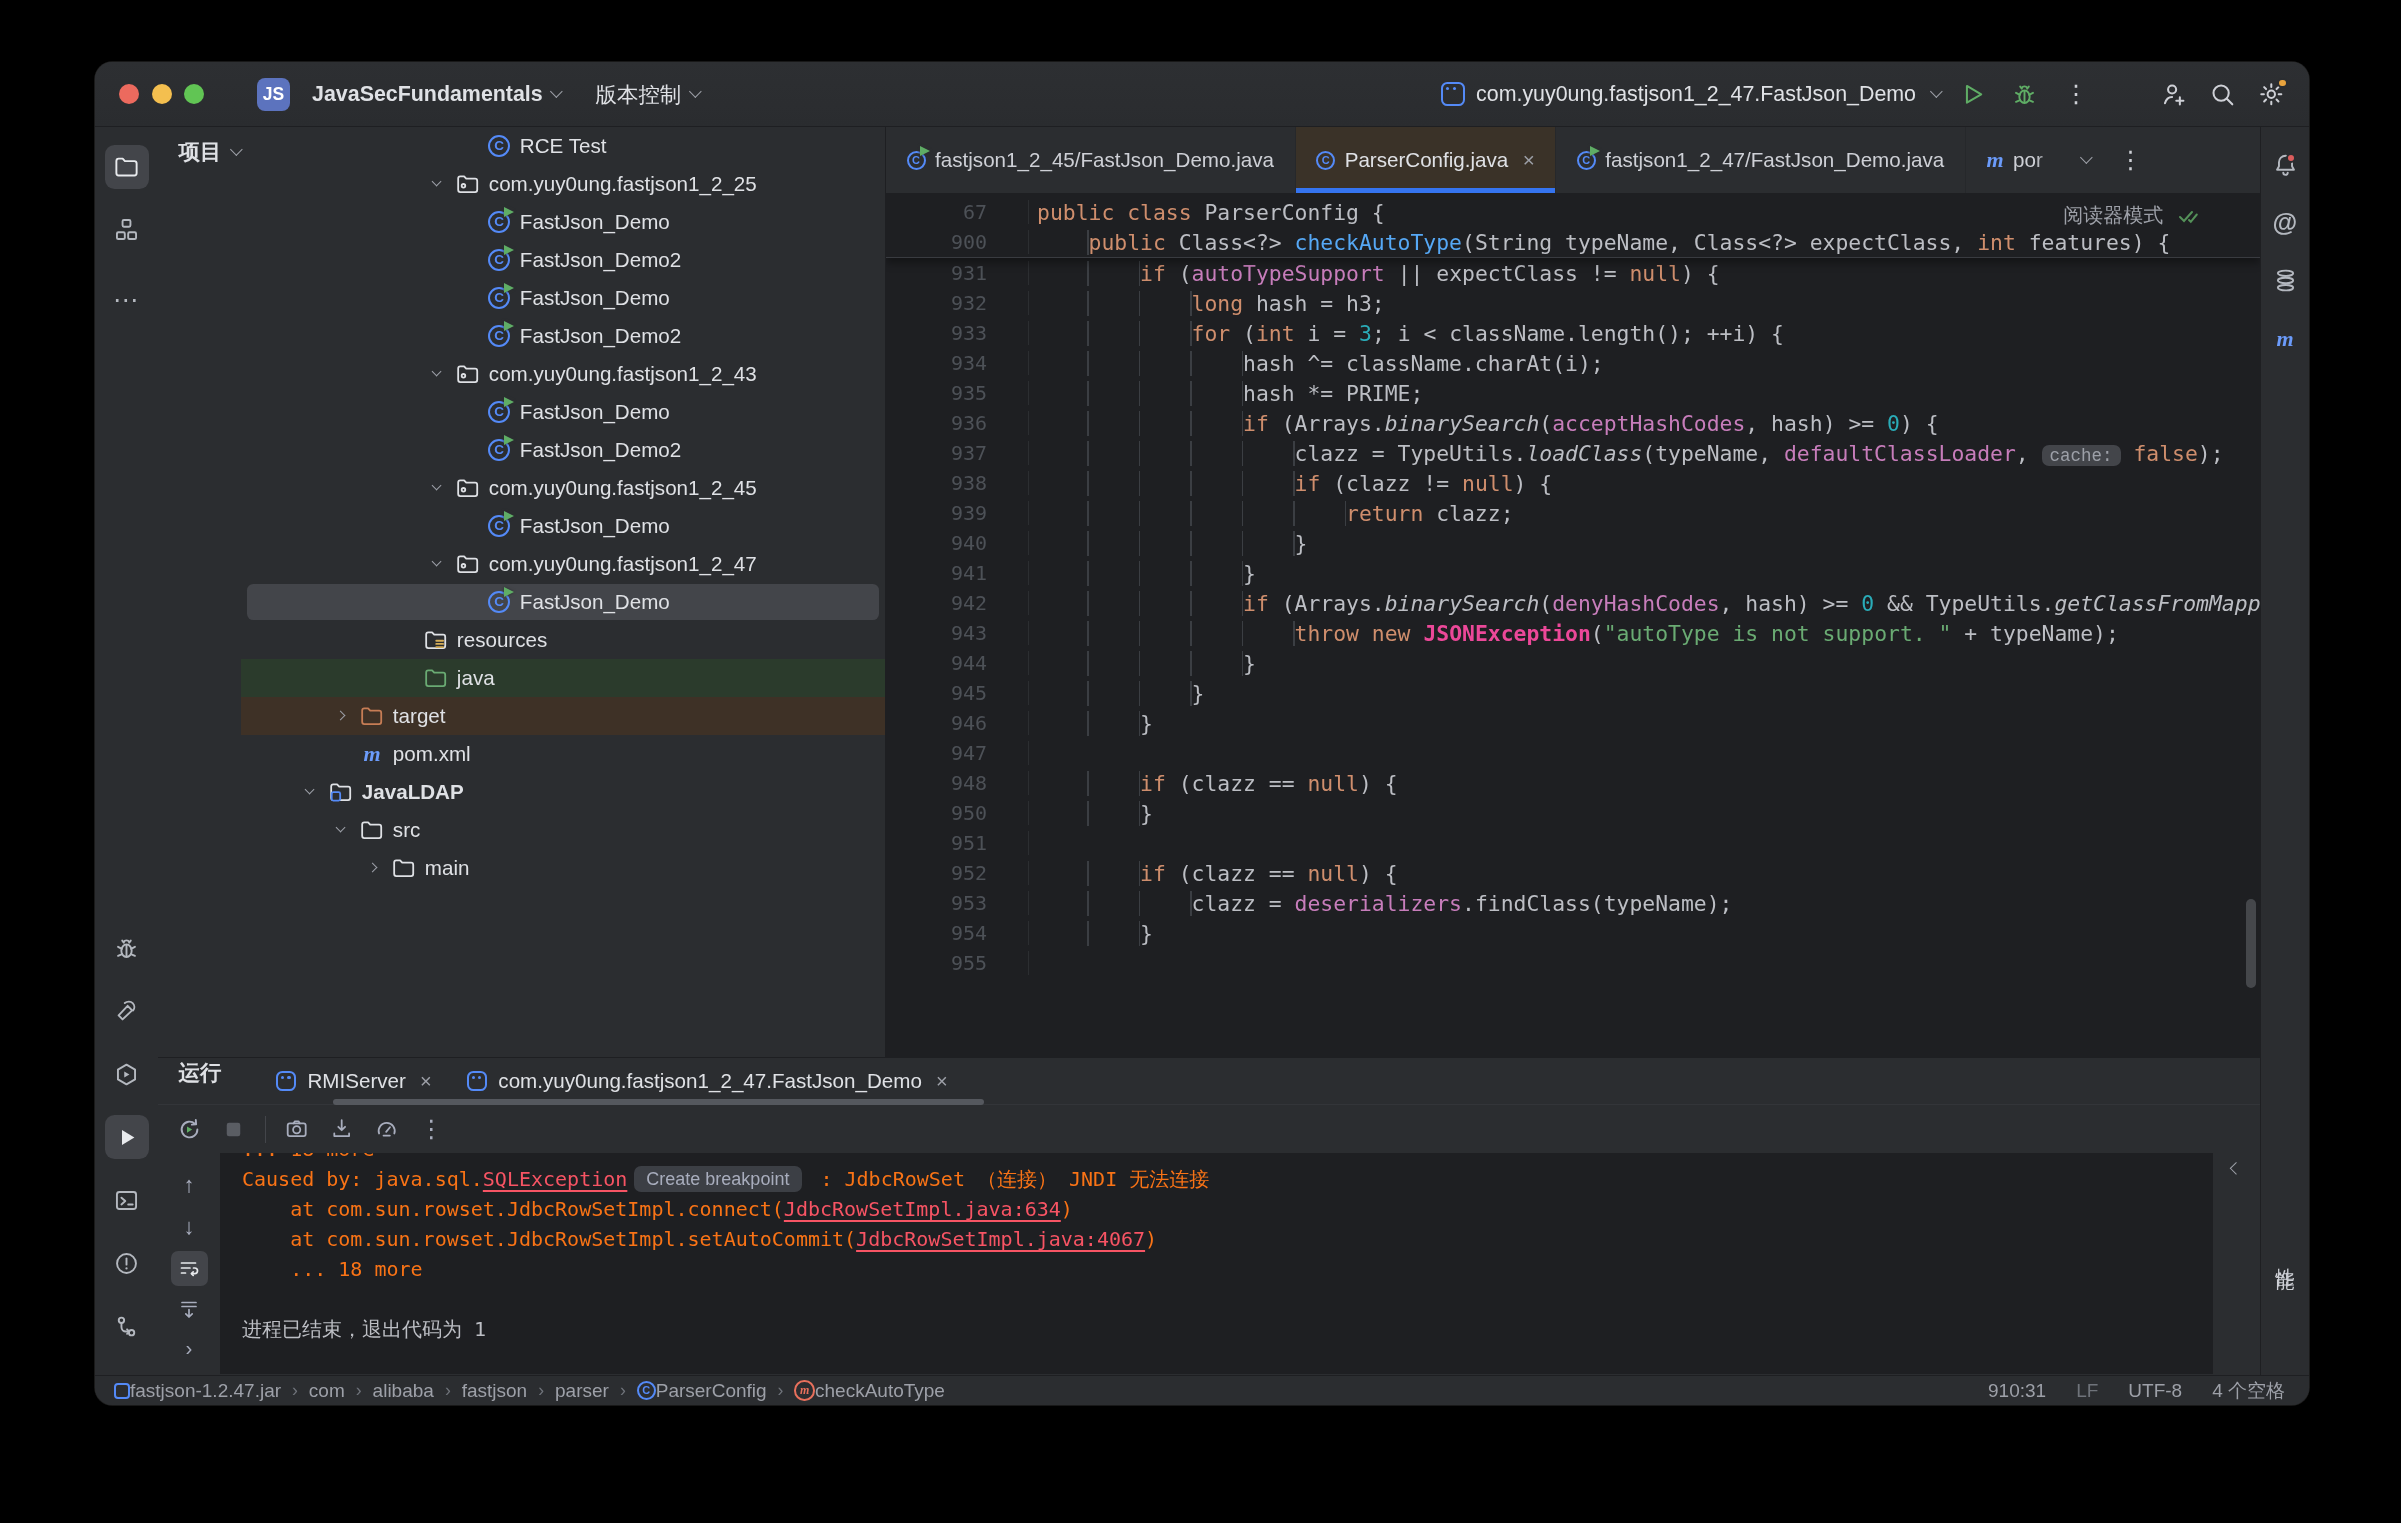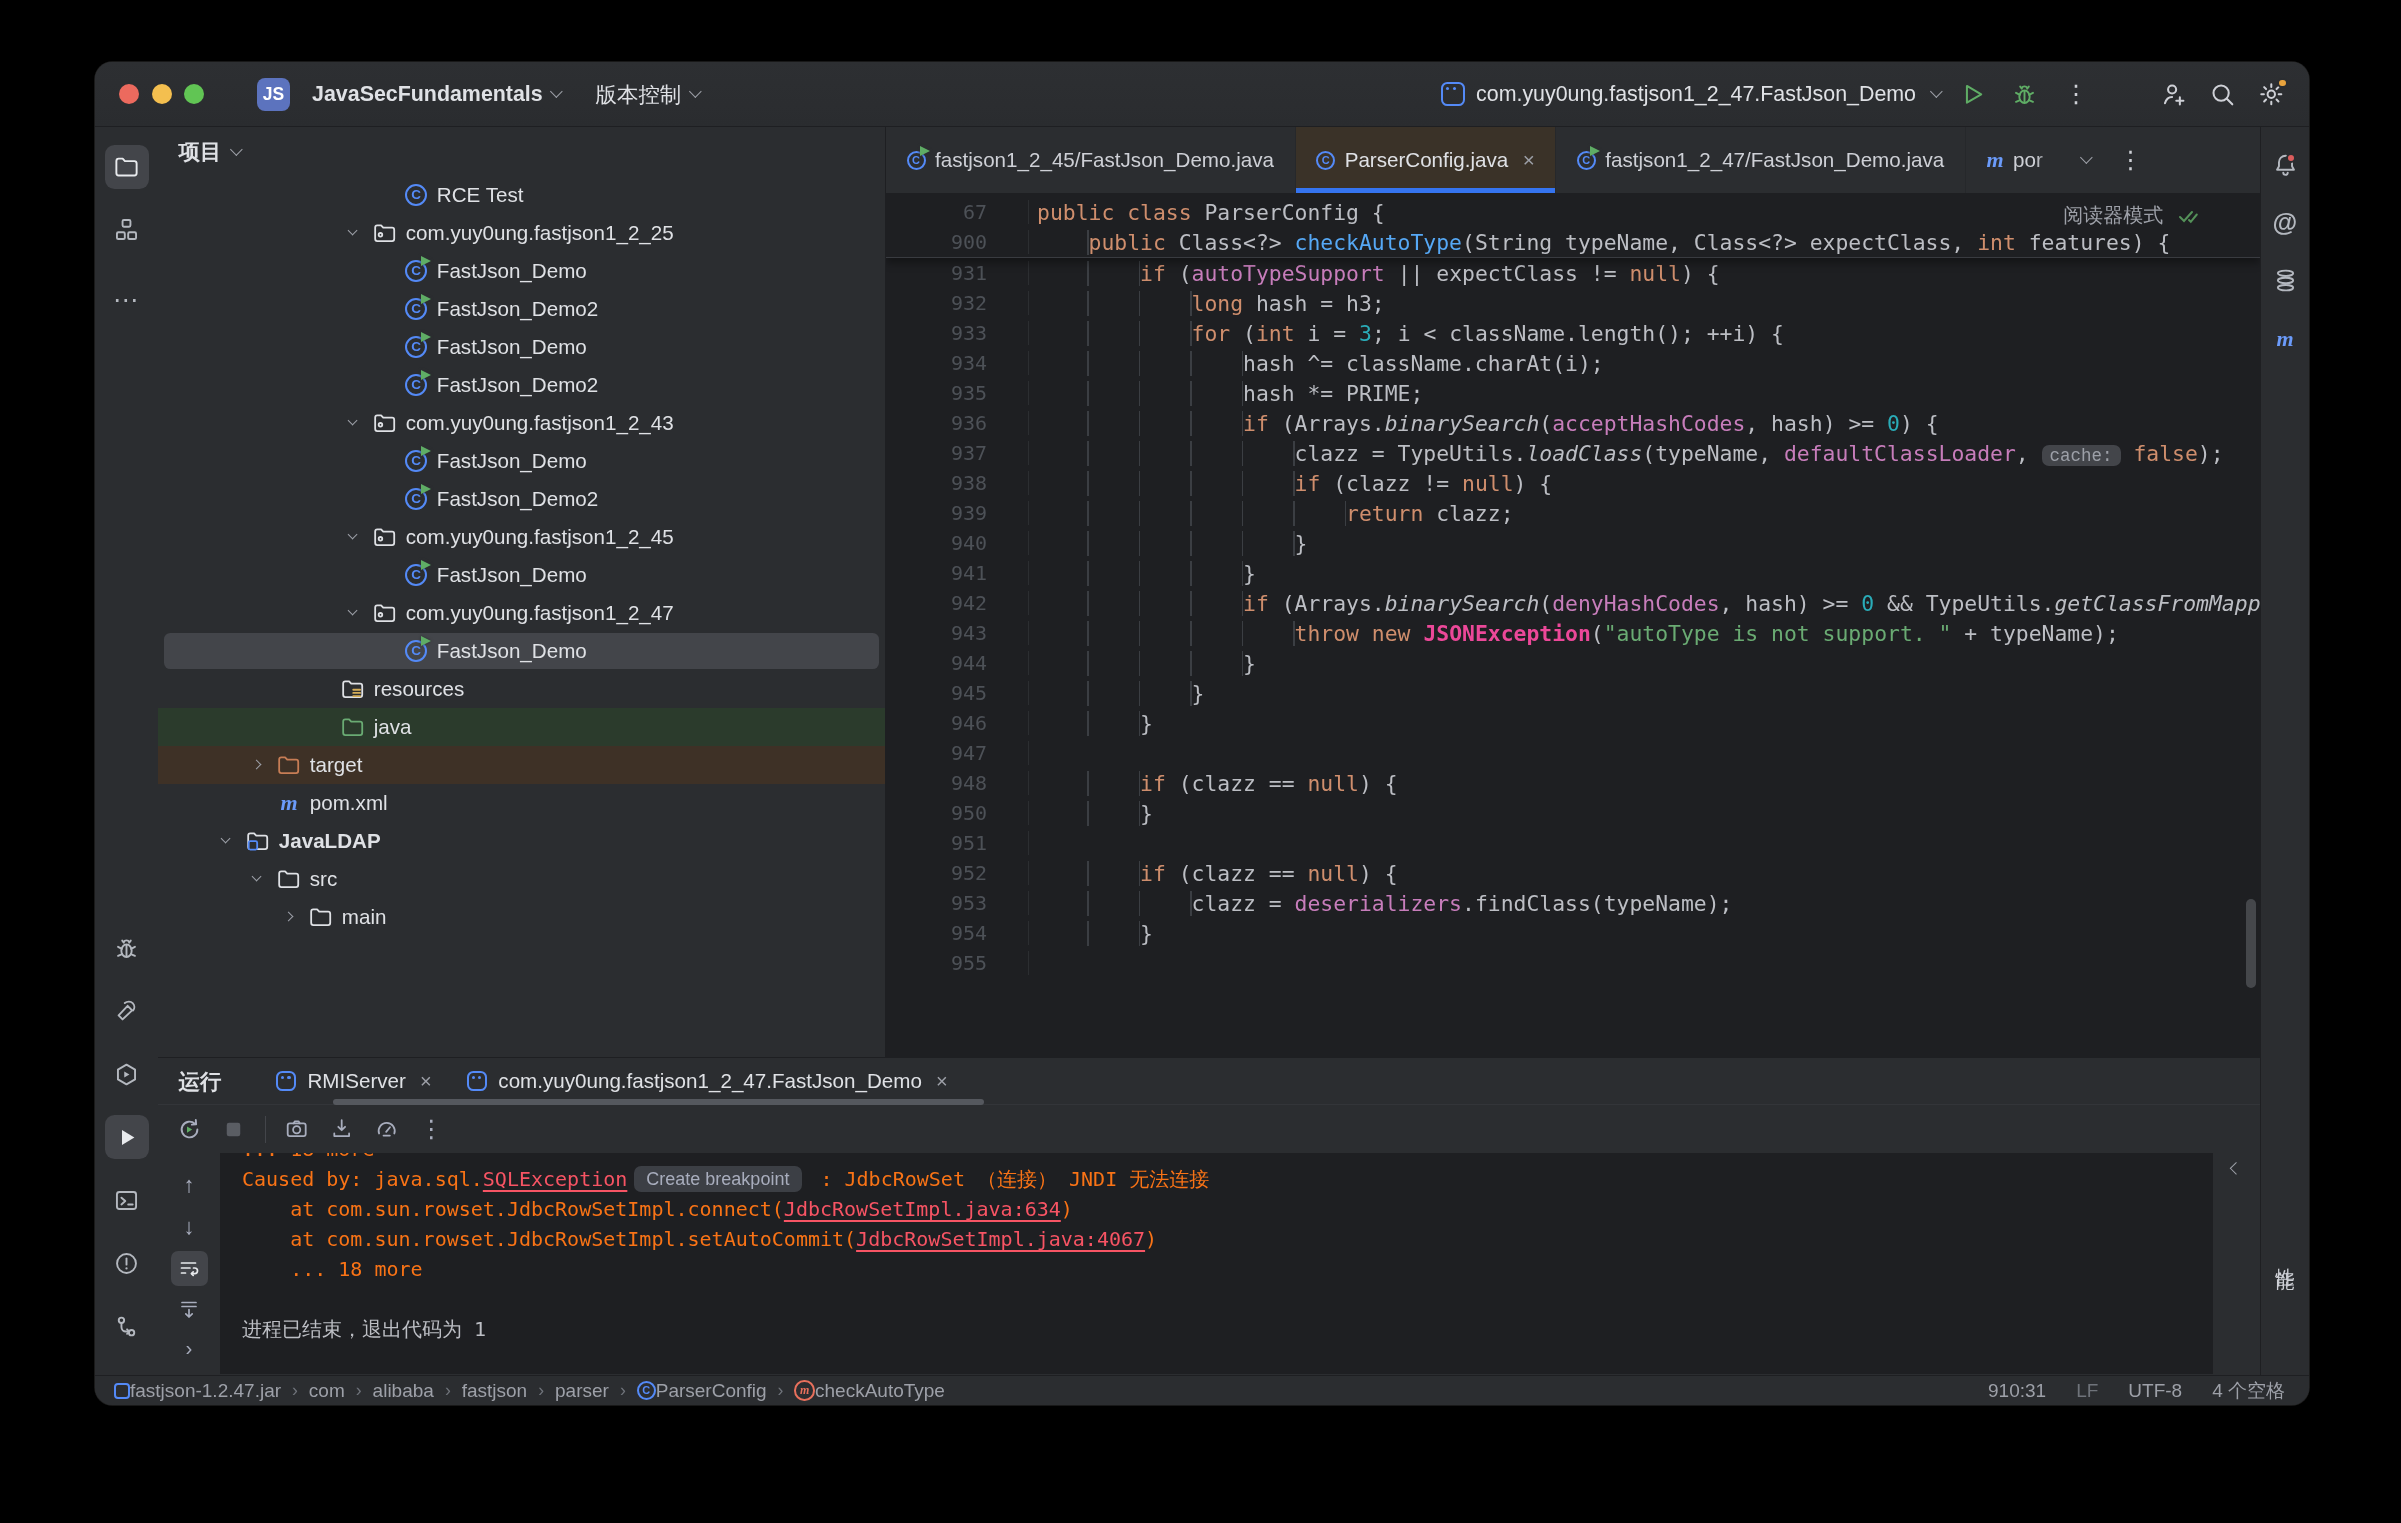--- a/index.html
+++ b/index.html
@@ -49,21 +49,21 @@
   #stripe-right .sbtn { margin:7.1px 0; }
   .vtab { position:absolute; left:0; right:0; top:1105px; display:flex; flex-direction:column;
           align-items:center; color:#CED0D6; font-size:19px; }
   .vtab .vtxt { writing-mode:vertical-rl; letter-spacing:3.2px; margin-top:20.6px; }
 
   #center { flex:1; display:flex; flex-direction:column; min-width:0; }
   #top-row { height:930px; flex:0 0 930px; display:flex; min-height:0; }
 
   
   #project { width:728px; flex:0 0 728px; background:#2B2D30; border-right:0.8px solid #1E1F22;
-             display:flex; flex-direction:column; }
+             display:flex; flex-direction:row; }
   #project-header { height:49px; display:flex; align-items:center; gap:11px; padding-left:20.6px;
                     color:#DFE1E5; font-size:21.4px; font-weight:700; }
   #tree { flex:1; overflow:hidden; font-size:20.6px; color:#DFE1E5; }
   .trow { height:38px; display:flex; align-items:center; position:relative; }
   .trow .hl { position:absolute; inset:0.8px 6.3px; border-radius:6.3px; }
   .trow.selected .hl { background:#43454A; }
   .trow.tint-green { background:#2b3b2c; }
   .trow.tint-brown { background:#3e3126; }
   .trow .zcell { position:relative; display:flex; align-items:center; width:100%; }
   .tchev { width:32px; flex:0 0 32px; display:flex; align-items:center; justify-content:center; }
@@ -111,21 +111,21 @@
   .ind { background:repeating-linear-gradient(to right, transparent 0, transparent calc(4ch - 1.2px),
           #3b3e43 calc(4ch - 1.2px), #3b3e43 4ch); }
   #reader-mode { position:absolute; top:8px; right:60px; z-index:3; display:flex; align-items:center; gap:12.7px;
                  color:#9DA0A8; font-family:"Liberation Sans",sans-serif; font-size:20px; }
   #ed-scroll { position:absolute; right:4px; top:705px; width:10.3px; height:89px; border-radius:5.6px;
                background:#5A5D63; opacity:.65; z-index:3; }
 
   
   #run-panel { height:317px; flex:0 0 317px; background:#2B2D30; border-top:0.8px solid #1E1F22;
                display:flex; flex-direction:column; }
-  #run-header { height:46px; flex:0 0 46px; display:flex; align-items:center; padding-left:20.6px;
+  #run-header { height:46px; flex:0 0 46px; display:flex; align-items:flex-start; padding-left:20.6px;
                 position:relative; }
   #run-title { color:#DFE1E5; font-size:21.4px; font-weight:700; margin-right:37px; }
   .rtab { display:flex; align-items:center; gap:11px; color:#DFE1E5; font-size:20.6px; padding:0 17.5px; height:100%; }
   .rtab .x { color:#9DA0A8; font-size:20px; margin-left:3.2px; }
   #rtab-scroll { position:absolute; left:175px; top:41px; width:651px; height:5.6px; border-radius:3.2px; background:#55585E; }
   #run-toolbar { height:49px; flex:0 0 49px; display:flex; align-items:center; gap:4.8px; padding-left:11px;
                  border-top:0.8px solid #333539; }
   .rtb { width:40px; height:40px; display:flex; align-items:center; justify-content:center; color:#A8ADBD;
          border-radius:8px; position:relative; }
   .vsep { width:0.8px; height:27px; background:#43454A; margin:0 6.3px; }

